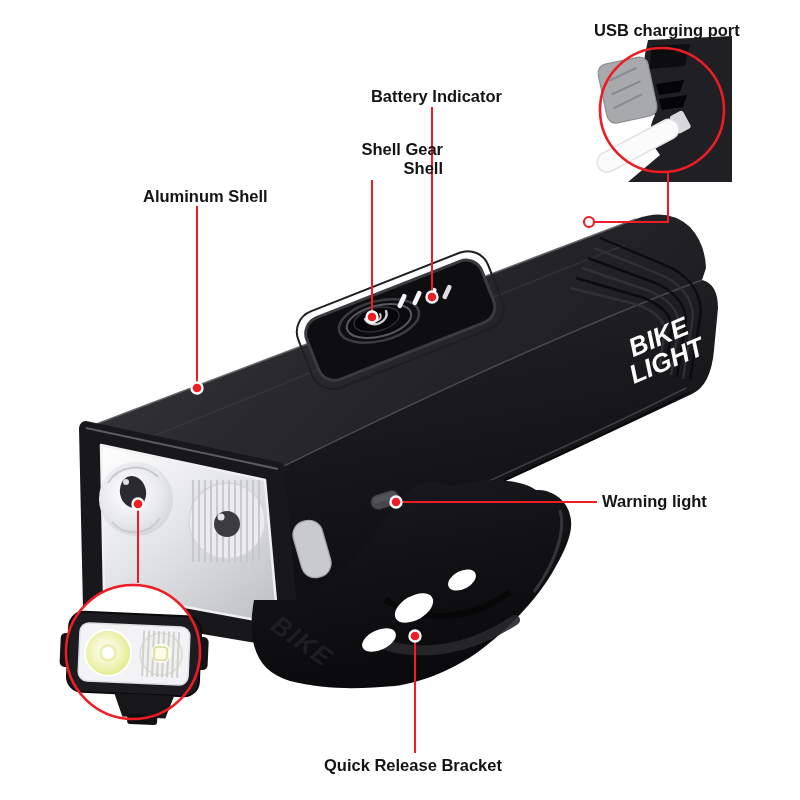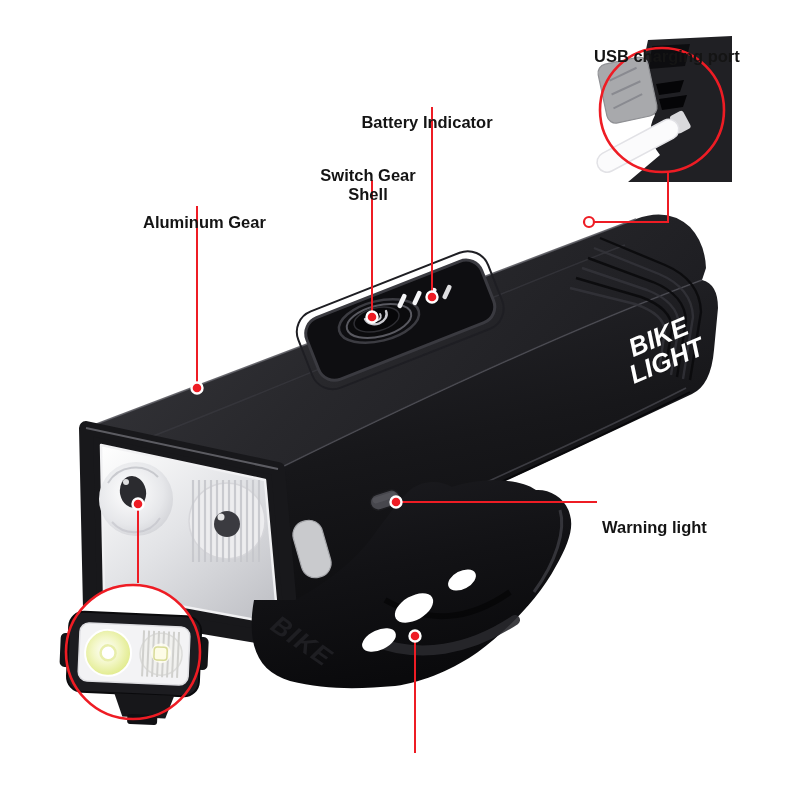--- a/index.html
+++ b/index.html
@@ -1,21 +1,21 @@
 <!DOCTYPE html>
 <html><head>
 <meta charset="utf-8">
 <style>
   html,body{margin:0;padding:0;background:#fff;}
   #stage{position:relative;width:800px;height:800px;background:#ffffff;overflow:hidden;
          font-family:"Liberation Sans","DejaVu Sans",sans-serif;}
   #art{position:absolute;left:0;top:0;width:800px;height:800px;}
   .callout-label{position:absolute;font-weight:bold;font-size:16.5px;color:#141414;
-                 line-height:19px;white-space:nowrap;margin-top:26px;}
-  .centered{text-align:center;white-space:normal;}
+                 line-height:19px;white-space:nowrap;}
+  .centered{text-align:right;white-space:normal;}
 </style>
 </head>
 <body>
 
 <div id="stage">
 
 <svg id="art" viewBox="0 0 800 800">
   <defs>
     <linearGradient id="gTop" x1="0" y1="0" x2="1" y2="0.4">
       <stop offset="0" stop-color="#3a3a3f"></stop>
@@ -256,23 +256,24 @@
     <circle cx="415" cy="636" r="5.5"></circle>
   </g>
   <circle cx="589" cy="222" r="5" fill="#ffffff" stroke="#ee1c24" stroke-width="2.2"></circle>
 </svg>
 
 <div class="callout-label" style="left:594px;top:21px;">USB charging port</div>
 
 <div class="callout-label centered" style="left:352px;top:87px;width:150px;">Battery Indicator</div>
 
 <div class="callout-label centered" style="left:293px;top:140px;width:150px;">
-  <div>Switch Gear</div>
+  <div>Shell Gear</div>
   <div>Shell</div>
 </div>
 
-<div class="callout-label" style="left:143px;top:187px;">Aluminum Gear</div>
+<div class="callout-label" style="left:143px;top:187px;">Aluminum Shell</div>
 
 <div class="callout-label" style="left:602px;top:492px;text-align:right;">Warning light</div>
 
 
+<div class="callout-label" style="left:324px;top:756px;">Quick Release Bracket</div>
 
 </div>
 
 </body></html>

